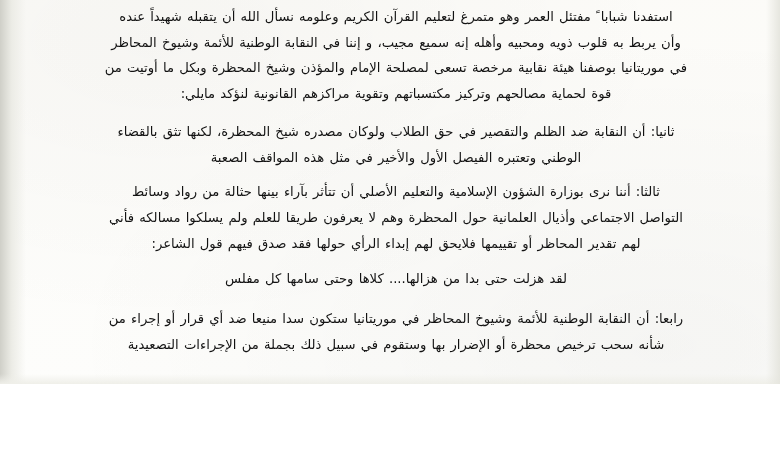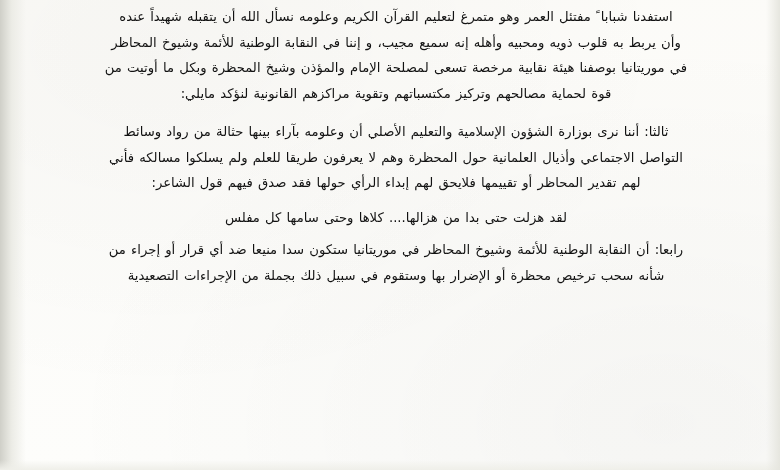--- a/index.html
+++ b/index.html
@@ -3,21 +3,21 @@
 <meta charset="utf-8">
 <style>
   html, body {
     margin: 0;
     padding: 0;
     background: #ffffff;
   }
   .page {
     position: relative;
     width: 780px;
-    height: 470px;
+    height: 384px;
     background: #fdfdfb;
     overflow: hidden;
     font-family: "DejaVu Sans", "Liberation Sans", sans-serif;
   }
   
   .page::before {
     content: "";
     position: absolute;
     top: 0; bottom: 0; left: 0;
     width: 26px;
@@ -54,21 +54,21 @@
     word-spacing: 1px;
     white-space: pre-line;
   }
   .para.tight {
     margin-bottom: 7px;
   }
   .para.opening {
     margin-bottom: 12px;
   }
   .para.verse {
-    margin-bottom: 6px;
+    margin-bottom: 15px;
   }
   
   .paper-tint {
     position: absolute;
     inset: 0;
     background:
       radial-gradient(ellipse at 20% 10%, rgba(0,0,0,0.025), rgba(0,0,0,0) 60%),
       radial-gradient(ellipse at 85% 90%, rgba(0,0,0,0.03), rgba(0,0,0,0) 65%),
       linear-gradient(to bottom, rgba(250,248,243,0.4), rgba(255,255,255,0));
     pointer-events: none;
@@ -87,21 +87,23 @@
 <body>
 
 <div class="page">
   <div class="paper-tint"></div>
 
   <div class="doc-body">
     <p class="para opening">استفدنا شبابا ً مفتئل العمر وهو متمرغ لتعليم القرآن الكريم وعلومه نسأل الله أن يتقبله شهيداً عنده
 وأن يربط به قلوب ذويه ومحبيه وأهله إنه سميع مجيب، و إننا في النقابة الوطنية للأئمة وشيوخ المحاظر
 في موريتانيا بوصفنا هيئة نقابية مرخصة تسعى لمصلحة الإمام والمؤذن وشيخ المحظرة وبكل ما أوتيت من
 قوة لحماية مصالحهم وتركيز مكتسباتهم وتقوية مراكزهم القانونية لنؤكد مايلي:</p>
-    <p class="para">ثالثا: أننا نرى بوزارة الشؤون الإسلامية والتعليم الأصلي أن وعلومه بآراء بينها حثالة من رواد وسائط
+    <p class="para">ثانيا: أن النقابة ضد الظلم والتقصير في حق الطلاب ولوكان مصدره شيخ المحظرة، لكنها تثق بالقضاء
+الوطني وتعتبره الفيصل الأول والأخير في مثل هذه المواقف الصعبة</p>
+    <p class="para">ثالثا: أننا نرى بوزارة الشؤون الإسلامية والتعليم الأصلي أن تتأثر بآراء بينها حثالة من رواد وسائط
 التواصل الاجتماعي وأذيال العلمانية حول المحظرة وهم لا يعرفون طريقا للعلم ولم يسلكوا مسالكه فأني
 لهم تقدير المحاظر أو تقييمها فلايحق لهم إبداء الرأي حولها فقد صدق فيهم قول الشاعر:</p>
     <p class="para verse">لقد هزلت حتى بدا من هزالها.... كلاها وحتى سامها كل مفلس</p>
     <p class="para tight">رابعا: أن النقابة الوطنية للأئمة وشيوخ المحاظر في موريتانيا ستكون سدا منيعا ضد أي قرار أو إجراء من
 شأنه سحب ترخيص محظرة أو الإضرار بها وستقوم في سبيل ذلك بجملة من الإجراءات التصعيدية</p>
   </div>
 
   <div class="bottom-fade"></div>
 </div>
 

